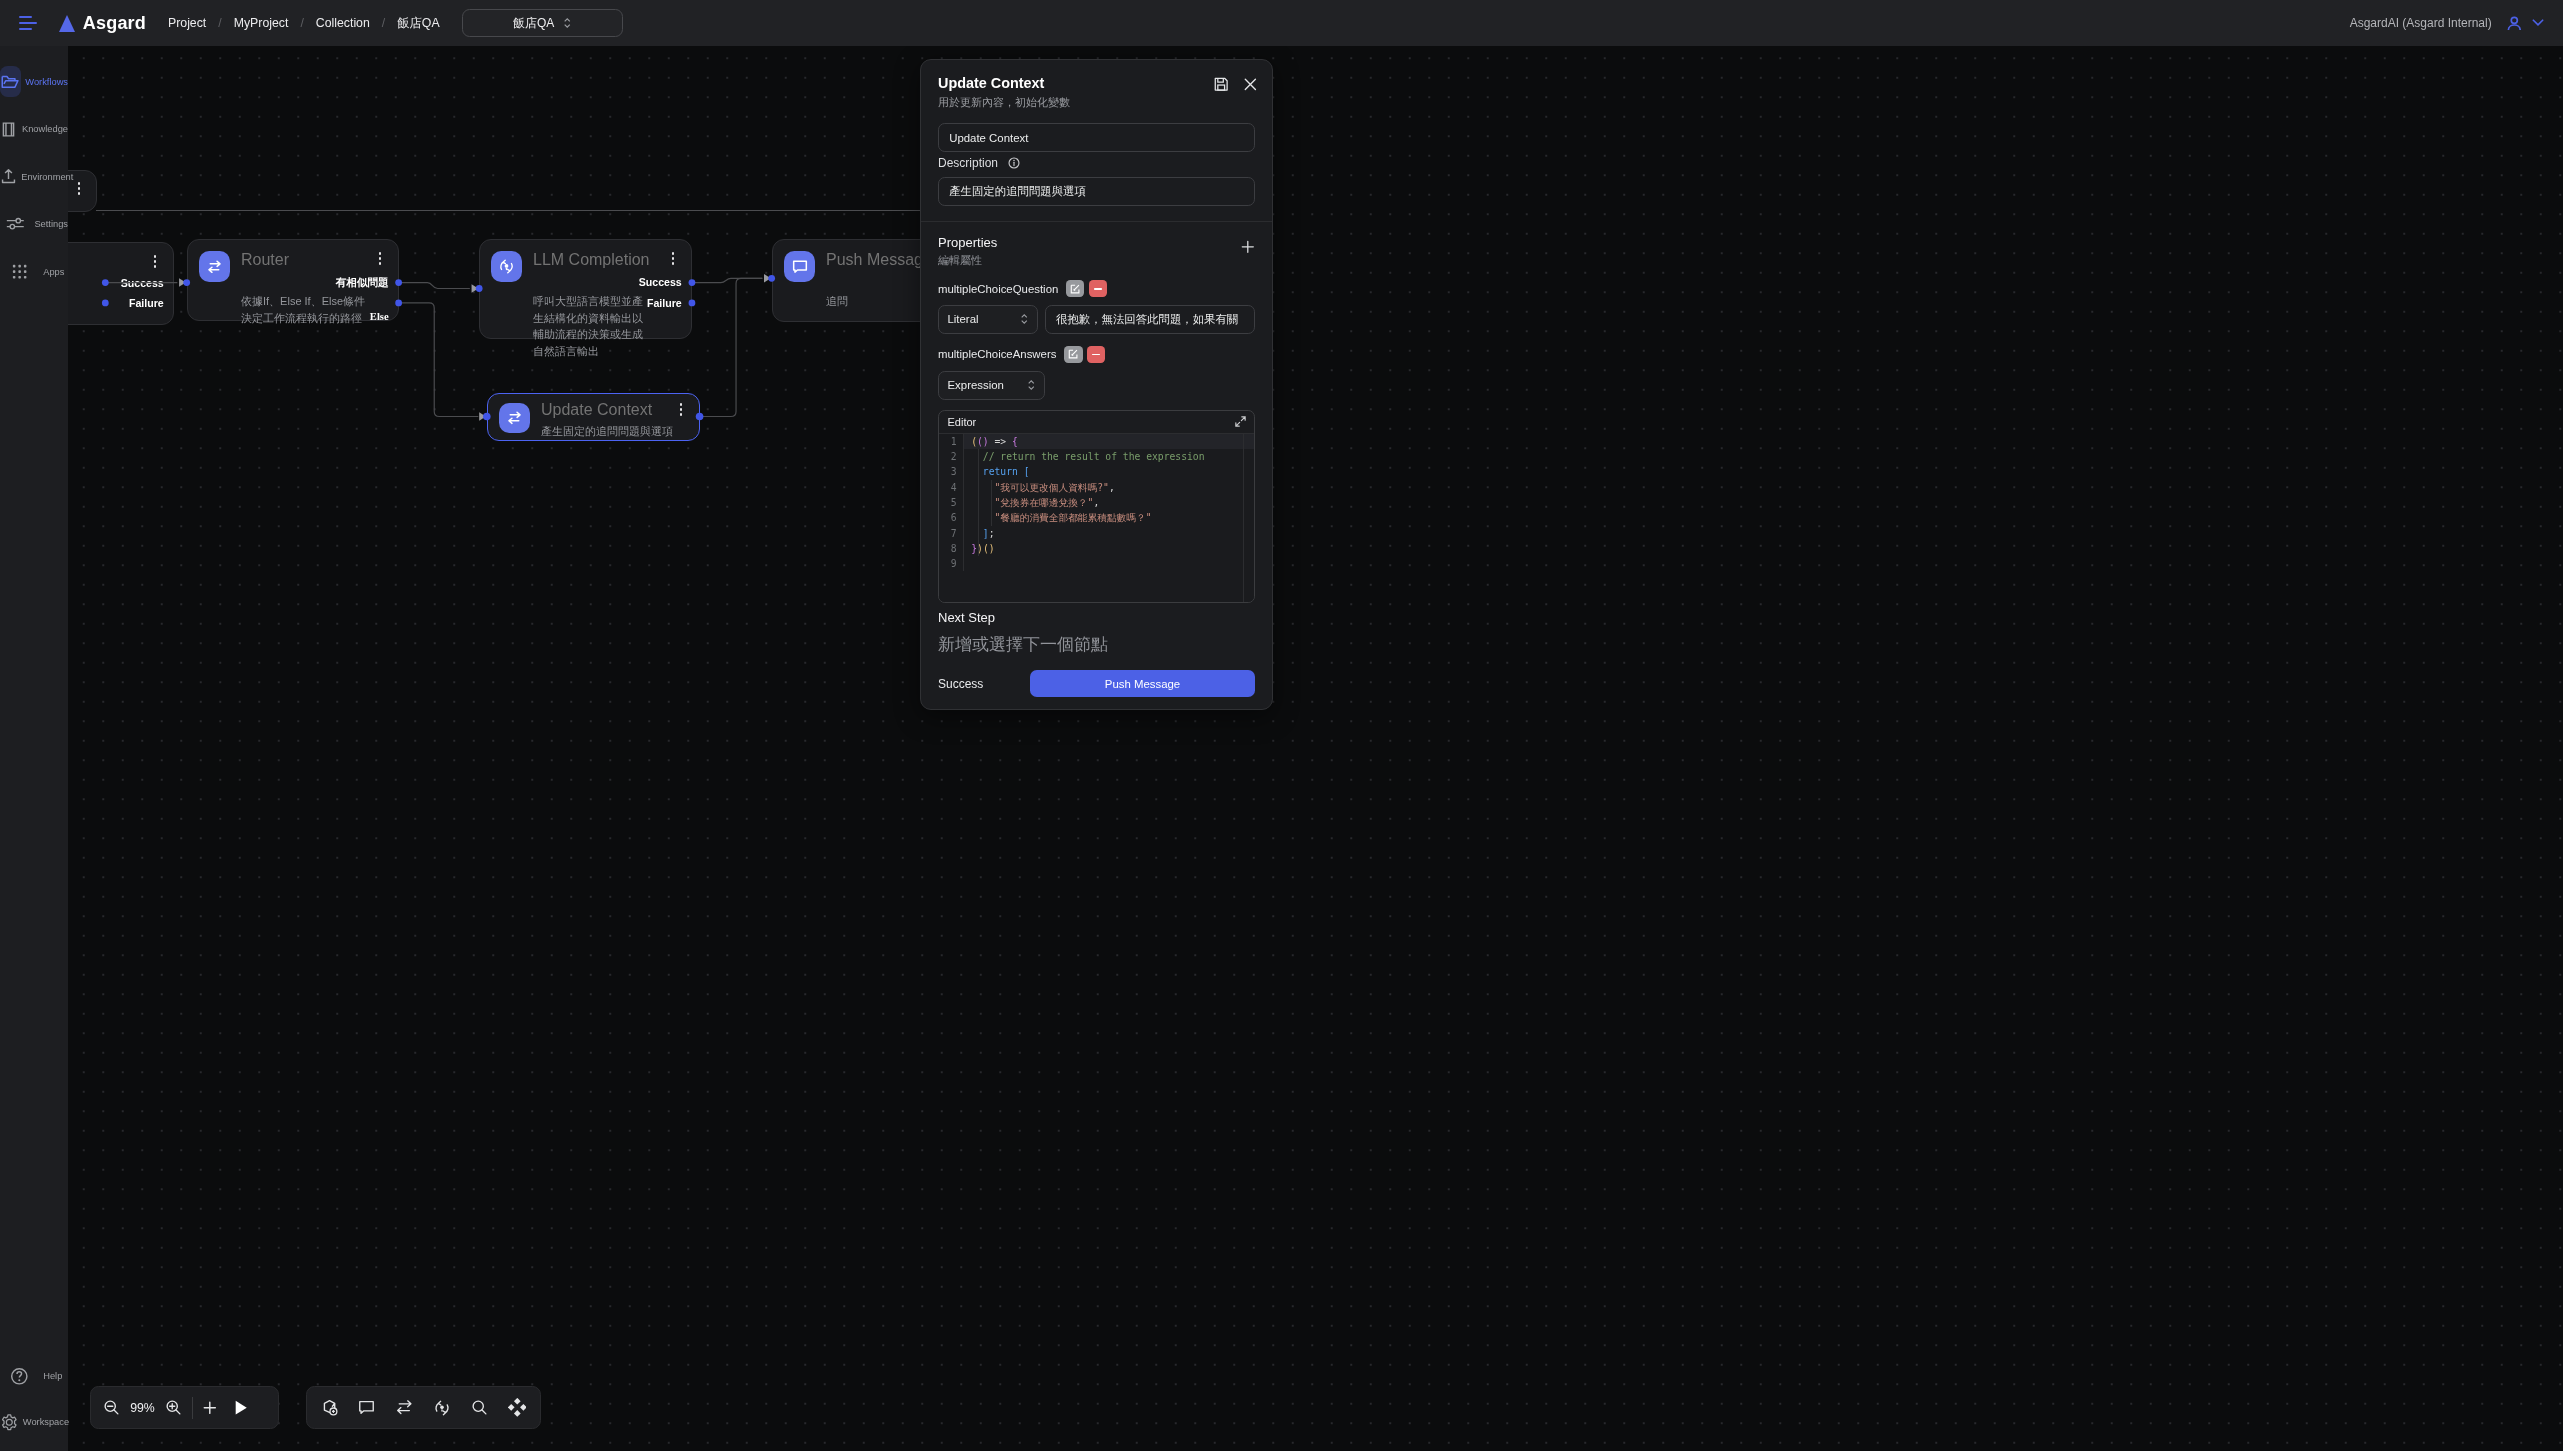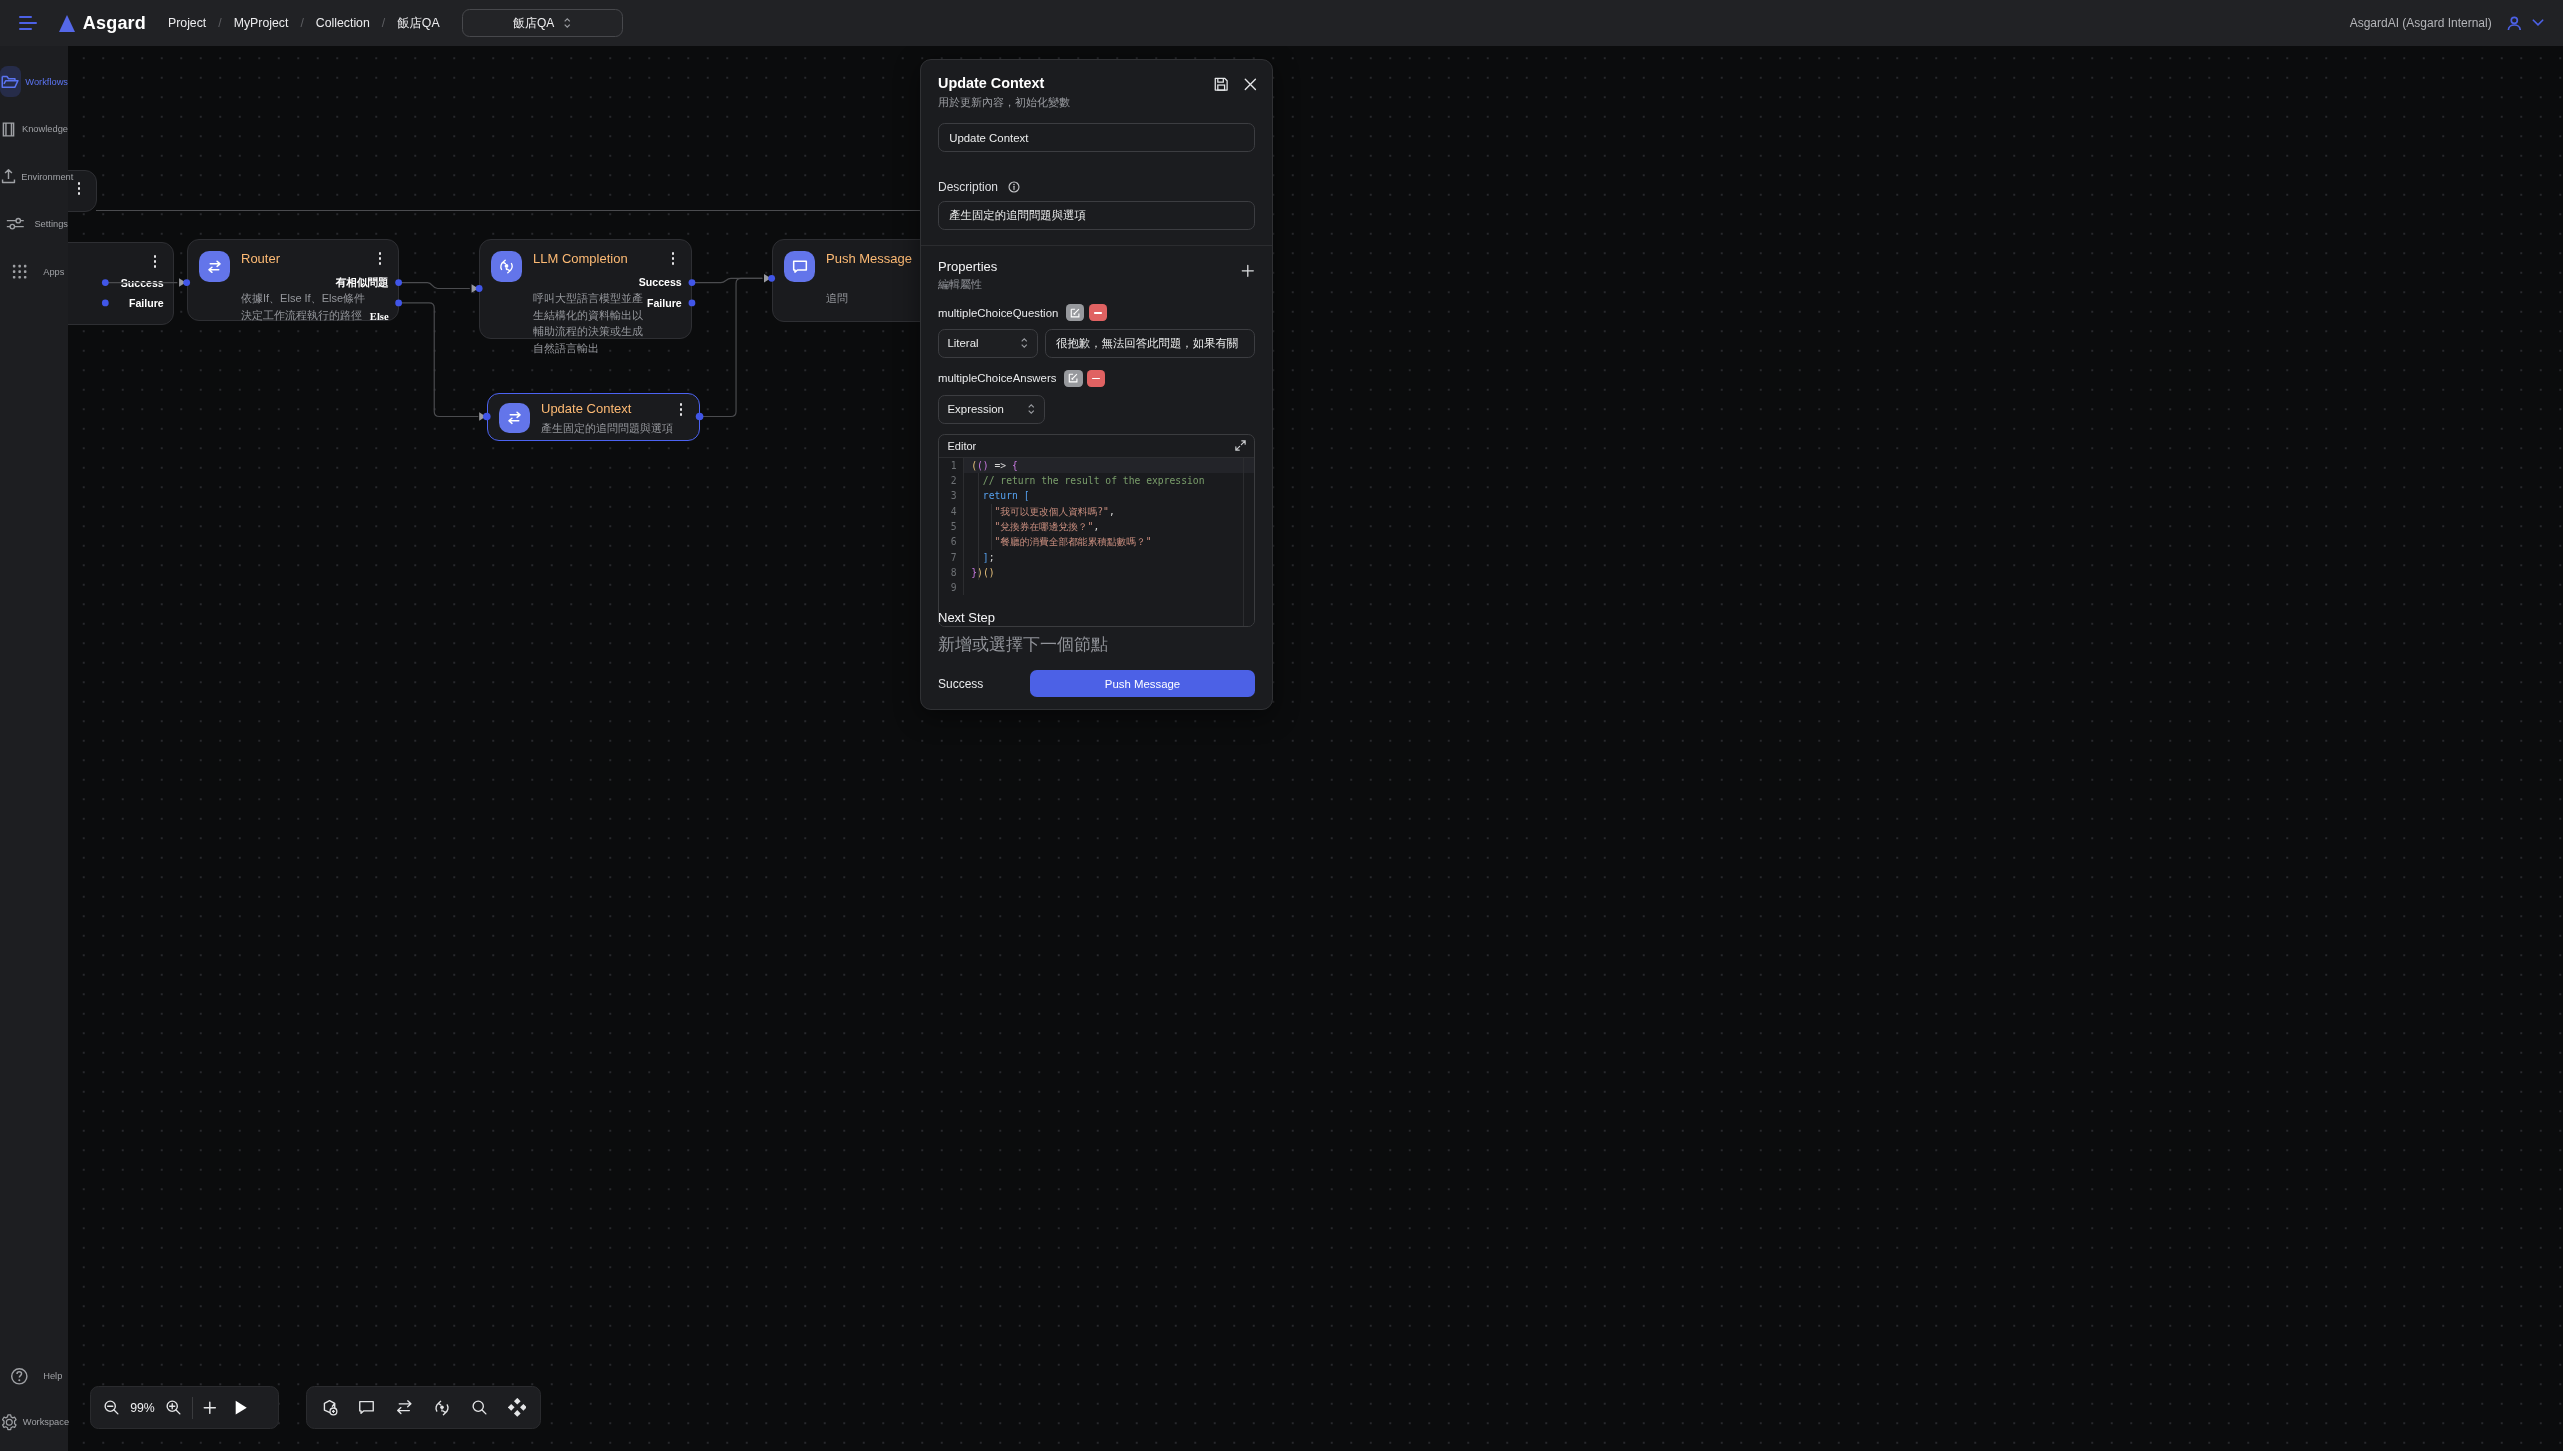--- a/index.html
+++ b/index.html
@@ -38,21 +38,21 @@
   
   .canvas { position:absolute; left:68px; top:46px; right:0; bottom:0; background:#0b0c0d; overflow:hidden;
     background-image:radial-gradient(circle,#28292c 0.9px,transparent 1.1px); background-size:19.5px 19.5px; background-position:6px 2.5px; }
   .edges { position:absolute; inset:0; pointer-events:none; z-index:3; }
 
   .node { position:absolute; background:#1a1b1e; border:0.8px solid #2e2f33; border-radius:12px; z-index:2; }
   .node.selected { border:1.4px solid #4c63f2; }
   .chip { position:absolute; left:11px; top:11px; width:31px; height:31px; border-radius:10.2px; background:#6375ea;
     display:flex; align-items:center; justify-content:center; }
   .nbody { position:absolute; left:53px; top:11px; right:10.2px; }
-  .ntitle { font-size:13px; color:#fdba74; }
+  .ntitle { font-size:16px; color:#737373; }
   .ndesc { margin-top:24px; font-size:11px; line-height:1.5; color:#95979c; }
   .kebab { position:absolute; right:11px; top:12px; width:13.6px; display:flex; flex-direction:column; align-items:center; gap:2.5px; cursor:pointer; }
   .kebab i { width:2.5px; height:2.5px; border-radius:50%; background:#e6e6e8; display:block; }
   .nout { position:absolute; right:9.3px; font-size:10.6px; font-weight:700; color:#fff; white-space:nowrap; }
 
   
   .tbar { position:absolute; bottom:22px; height:43px; background:#1d1e21; border:0.8px solid #2a2b2e; border-radius:8.5px;
     display:flex; align-items:center; z-index:5; }
   .tbar1 { left:22px; width:189px; padding:0 12px; gap:10.2px; }
   .tbar2 { left:238px; width:235px; padding:0 13.6px; justify-content:space-between; }
@@ -61,21 +61,21 @@
   .vdiv { width:0.8px; height:22px; background:#3a3b3e; }
 
   
   .panel { position:absolute; left:920px; top:59px; width:353px; height:651px; background:#1b1c1f;
     border:0.8px solid #303134; border-radius:11px; z-index:10; box-shadow:0 6.8px 25.4px rgba(0,0,0,.45); padding:15.3px 17px; }
   .ptitle { font-size:14.4px; font-weight:700; color:#fff; }
   .psub { margin-top:4.2px; font-size:11px; color:#9b9da2; }
   .phead-icons { position:absolute; right:15.3px; top:17px; display:flex; gap:15.3px; color:#b8b9bd; }
   .pinput { margin-top:12.7px; width:100%; height:29px; background:transparent; border:0.8px solid #3c3d41; border-radius:6.8px;
     color:#eceded; font-size:11.4px; padding:0 10.2px; outline:none; font-family:inherit; white-space:nowrap; overflow:hidden; }
-  .plabel { margin-top:28px; font-size:12px; color:#dddee1; display:flex; align-items:center; gap:10px; }
+  .plabel { margin-top:4px; font-size:12px; color:#dddee1; display:flex; align-items:center; gap:10px; }
   .pdivider { margin:15.3px -17px 0; border-top:0.8px solid #2b2c2f; }
   .prophead { margin-top:12.7px; display:flex; align-items:flex-start; }
   .prophead .ph1 { font-size:13px; color:#f4f4f6; }
   .prophead .plus { margin-left:auto; margin-top:5.1px; cursor:pointer; color:#dcdde0; }
   .ph2 { margin-top:3.4px; font-size:11px; color:#92949a; }
   .proplabel { margin-top:12px; display:flex; align-items:center; gap:4.2px; font-size:11.4px; color:#e9eaec; }
   .proplabel .name { margin-right:3.4px; }
   .mini { width:18.6px; height:17px; border-radius:4.2px; display:flex; align-items:center; justify-content:center; cursor:pointer; }
   .mini.edit { background:#97999d; color:#fff; }
   .mini.del { background:#e06262; }

